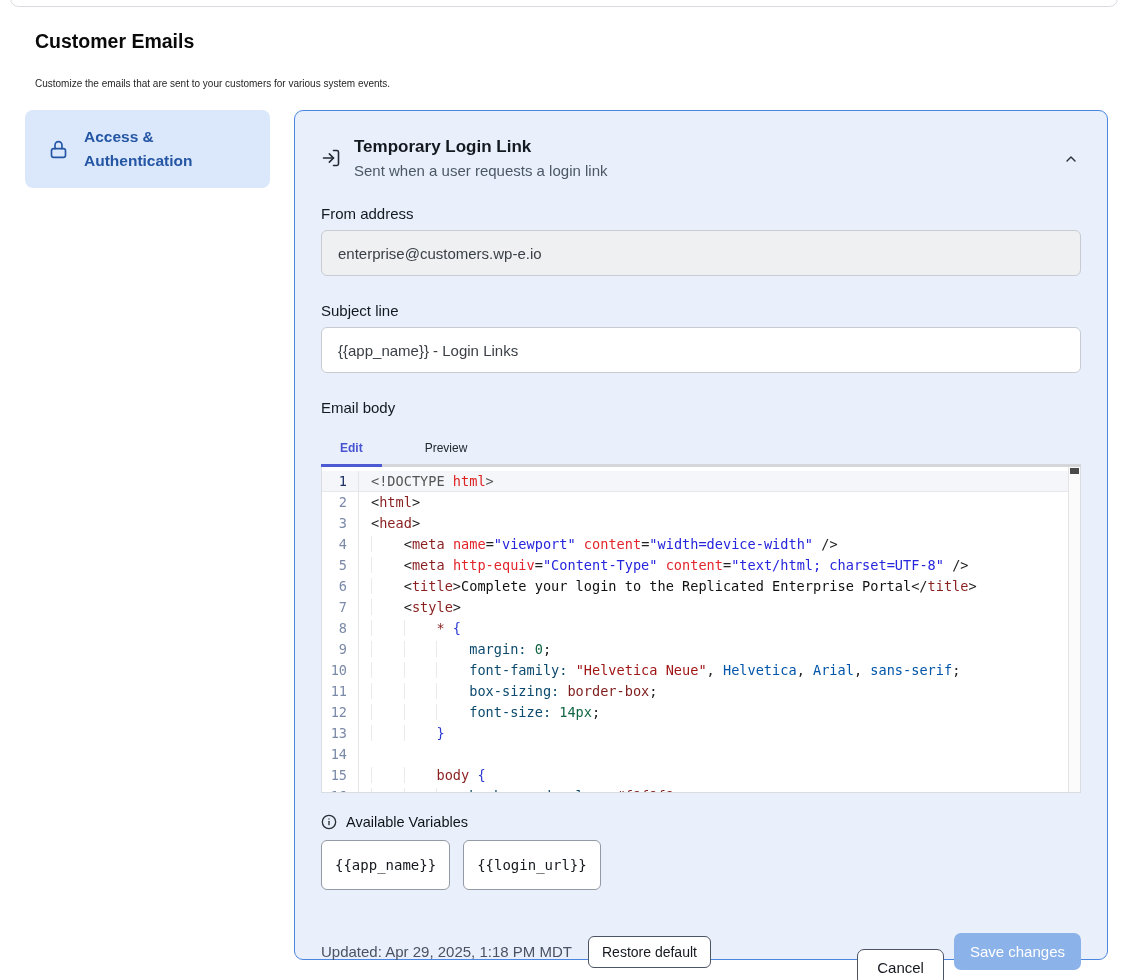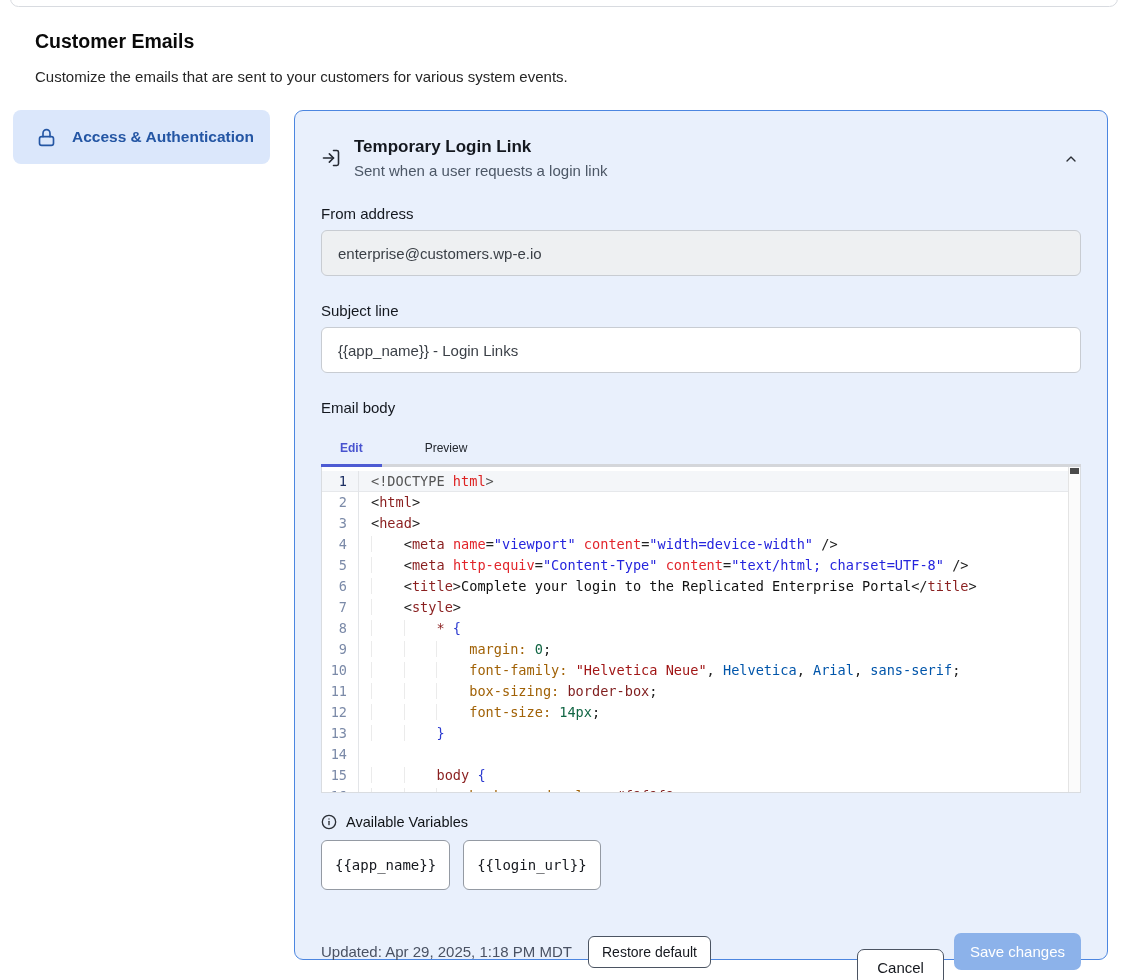--- a/index.html
+++ b/index.html
@@ -4,27 +4,27 @@
 <style>
   * { margin:0; padding:0; box-sizing:border-box; }
   html,body { width:1128px; height:980px; background:#ffffff; font-family:"Liberation Sans",sans-serif; overflow:hidden; }
   body { position:relative; }
 
   
   .prev-card-edge{ position:absolute; left:10px; right:10px; top:-10px; height:17px;
     border:1.5px solid #d8dbe0; border-radius:12px; background:transparent; }
 
   .page-title{ position:absolute; left:35px; top:30px; font-size:19.5px; font-weight:700; color:#0a0a0a; }
-  .page-subtitle{ position:absolute; left:35px; top:68px; font-size:15px; color:#262626; }
+  .page-subtitle{ position:absolute; left:35px; top:78px; font-size:10px; color:#262626; }
 
   
   .sidebar{ position:absolute; left:13px; top:110px; width:257px; }
   .side-item{ display:flex; align-items:center; gap:15px; border-radius:8px;
     font-size:15.5px; line-height:24px; cursor:pointer; }
-  .side-item.active{ background:#dbe7fb; color:#2456a4; font-weight:600; padding:15px 14px 15px 23px; }
+  .side-item.active{ background:#dbe7fb; color:#2456a4; font-weight:600; padding:15px 14px 15px 23px;margin-left:12px; }
   .side-item.plain{ margin-top:22px; color:#16191f; font-weight:600; padding:7px 14px 7px 23px; }
   .side-icon{ flex:none; display:flex; }
 
   
   .panel{ position:absolute; left:294px; top:110px; width:814px; height:850px;
     background:#e9f0fc; border:1.5px solid #4c86e0; border-radius:9px; padding:26px; }
 
   .panel-header{ display:flex; gap:13px; position:relative; padding-right:60px; }
   .panel-title{ font-size:17px; font-weight:700; color:#14181f; }
   .panel-subtitle{ font-size:15px; color:#4c5766; margin-top:5px; }
@@ -52,21 +52,21 @@
   .tok-ws{ background-image:repeating-linear-gradient(to right,#ebebeb 0,#ebebeb 1px,transparent 1px,transparent 4ch); }
   .tok-meta{ color:#555555; }
   .tok-docatom{ color:#dd2222; }
   .tok-punct{ color:#222222; }
   .tok-tag{ color:#8a1f1f; }
   .tok-attr{ color:#e2252b; }
   .tok-string{ color:#2525dd; }
   .tok-text{ color:#111111; }
   .tok-selector{ color:#8a1f1f; }
   .tok-brace{ color:#2d3bd0; }
-  .tok-prop{ color:#a16207;text-align:right; }
+  .tok-prop{ color:#0c4a6e;text-align:right; }
   .tok-number{ color:#116644; }
   .tok-atom{ color:#7f1d1d; }
   .tok-cssstring{ color:#a11616; }
   .tok-ident{ color:#0055aa;margin-top:20px; }
   .tok-plain{ color:#202020; }
   .vscroll{ position:absolute; top:0; right:0; width:12px; height:100%; background:#fbfbfb; border-left:1px solid #e4e4e4; }
   .vthumb{ position:absolute; top:1px; left:1px; right:1px; height:6px; background:#4a4a4a; }
 
   .vars-label{ display:flex; align-items:center; gap:9px; margin-top:21px; font-size:14.5px; color:#101418; }
   .chips{ display:flex; gap:13px; margin-top:10px; }

